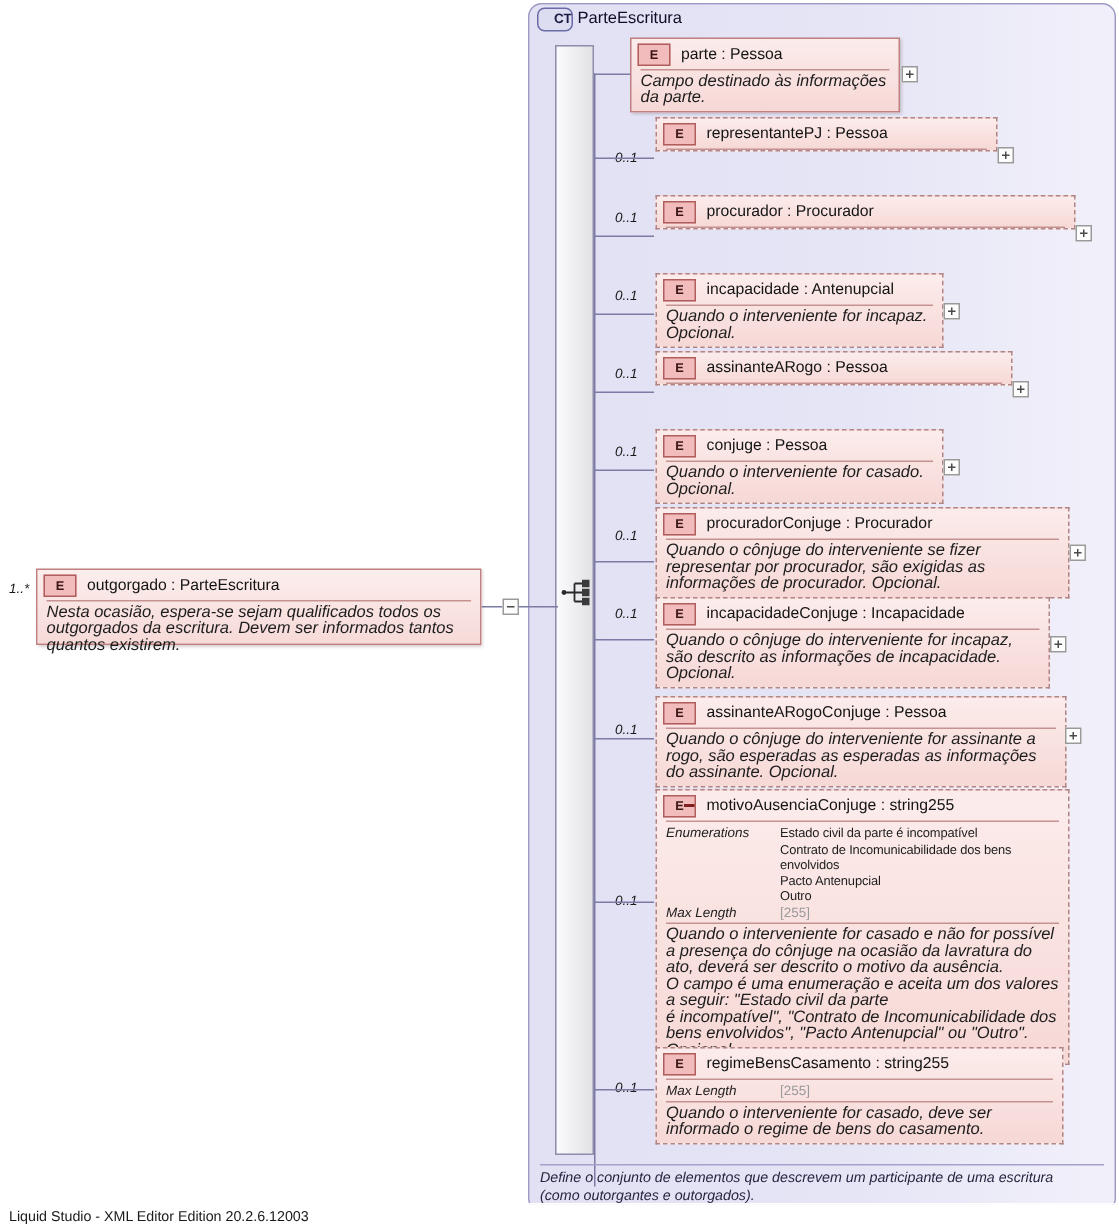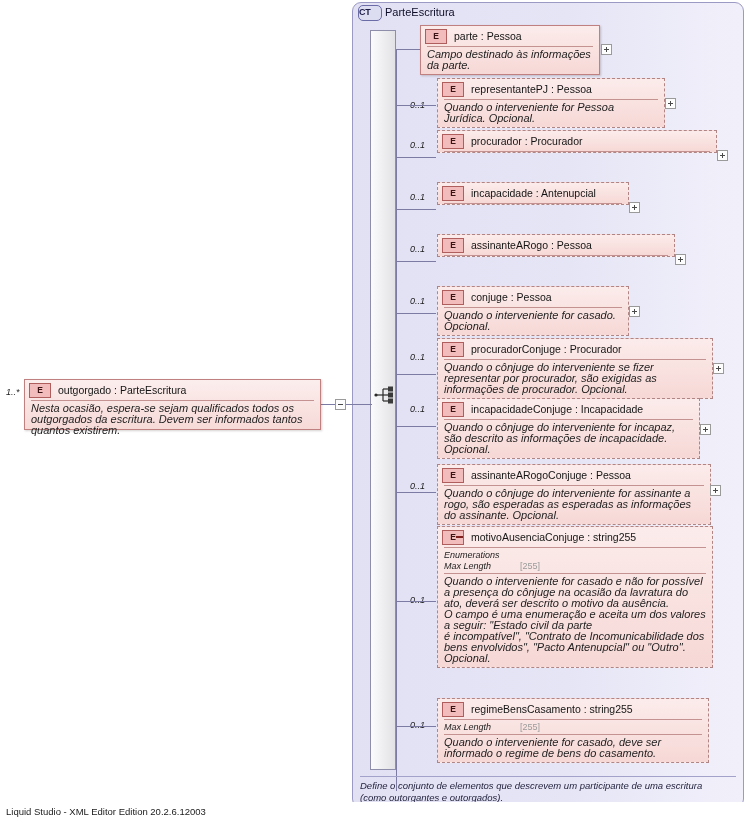--- a/index.html
+++ b/index.html
@@ -38,21 +38,21 @@
     position: absolute;
     left: 358px;
     top: 5px;
     width: 22px;
     height: 14px;
     border: 1px solid #6b6ba8;
     border-radius: 5px;
     background: #ddddf2;
     font-size: 9px;
     line-height: 13px;
-    text-align: left;
+    text-align: right;
     color: #1c1c44;
     font-weight: bold;
     letter-spacing: -0.2px;
   }
   .ct-title {
     position: absolute;
     left: 385px;
     top: 5px;
     font-size: 11px;
     line-height: 14px;
@@ -306,21 +306,20 @@
   <div class="plus" style="left:601px;top:44px;"></div>
 
   <div class="occ" style="left:410px;top:100px;">0..1</div>
   <div class="ln ln-h" style="left:396px;top:105px;width:40px;"></div>
   <div class="node optional" style="left:437px;top:78px;width:228px;">
     <div class="node-head">
       <span class="e-badge">E</span>
       <span class="node-name">representantePJ : Pessoa</span>
     </div>
     <div class="node-rule"></div>
-    <div class="node-doc">Quando o interveniente for Pessoa Jurídica. Opcional.</div>
   </div>
   <div class="plus" style="left:665px;top:98px;"></div>
 
   <div class="occ" style="left:410px;top:140px;">0..1</div>
   <div class="ln ln-h" style="left:396px;top:157px;width:40px;"></div>
   <div class="node optional" style="left:437px;top:130px;width:280px;">
     <div class="node-head">
       <span class="e-badge">E</span>
       <span class="node-name">procurador : Procurador</span>
     </div>
@@ -329,20 +328,21 @@
   <div class="plus" style="left:717px;top:150px;"></div>
 
   <div class="occ" style="left:410px;top:192px;">0..1</div>
   <div class="ln ln-h" style="left:396px;top:209px;width:40px;"></div>
   <div class="node optional" style="left:437px;top:182px;width:192px;">
     <div class="node-head">
       <span class="e-badge">E</span>
       <span class="node-name">incapacidade  : Antenupcial</span>
     </div>
     <div class="node-rule"></div>
+    <div class="node-doc">Quando o interveniente for incapaz. Opcional.</div>
   </div>
   <div class="plus" style="left:629px;top:202px;"></div>
 
   <div class="occ" style="left:410px;top:244px;">0..1</div>
   <div class="ln ln-h" style="left:396px;top:261px;width:40px;"></div>
   <div class="node optional" style="left:437px;top:234px;width:238px;">
     <div class="node-head">
       <span class="e-badge">E</span>
       <span class="node-name">assinanteARogo : Pessoa</span>
     </div>
@@ -402,20 +402,26 @@
   <div class="ln ln-h" style="left:396px;top:601px;width:40px;"></div>
   <div class="node optional" style="left:437px;top:526px;width:276px;">
     <div class="node-head">
       <span class="e-badge enum">E</span>
       <span class="node-name">motivoAusenciaConjuge : string255</span>
     </div>
     <div class="node-rule"></div>
     <div class="facets">
       <div class="facet-row">
         <span class="facet-key">Enumerations</span>
+        <span class="facet-val enum-list">
+          <span style="display:block">Estado civil da parte é incompatível</span>
+          <span style="display:block">Contrato de Incomunicabilidade dos bens envolvidos</span>
+          <span style="display:block">Pacto Antenupcial</span>
+          <span style="display:block">Outro</span>
+        </span>
       </div>
       <div class="facet-row">
         <span class="facet-key">Max Length</span>
         <span class="facet-val dim">[255]</span>
       </div>
     </div>
     <div class="node-rule"></div>
     <div class="node-doc" style="white-space:pre-line">Quando o interveniente for casado e não for possível a presença do cônjuge na ocasião da lavratura do ato, deverá ser descrito o motivo da ausência.
 O campo é uma enumeração e aceita um dos valores a seguir: "Estado civil da parte
 é incompatível", "Contrato de Incomunicabilidade dos bens envolvidos", "Pacto Antenupcial" ou "Outro". Opcional.</div>

